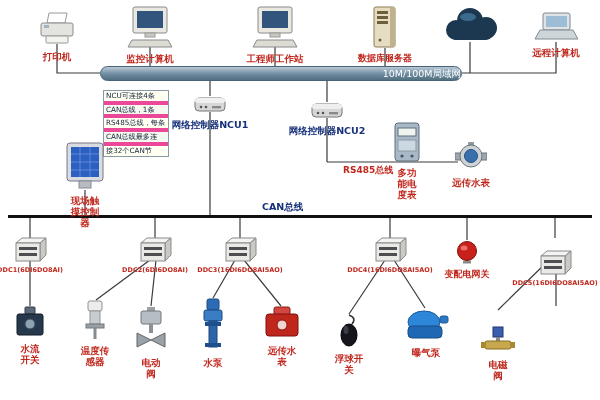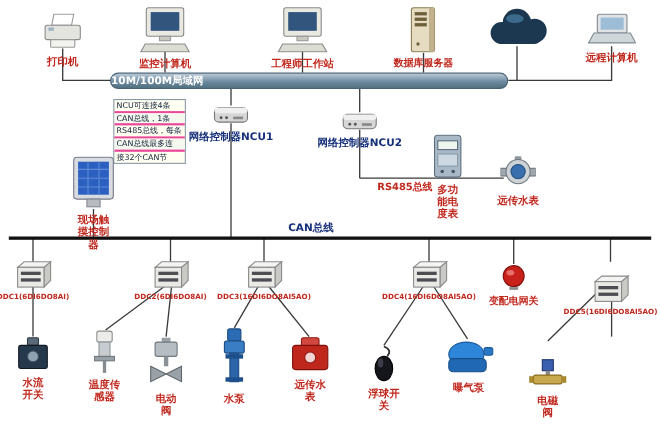--- a/index.html
+++ b/index.html
@@ -7,26 +7,26 @@
   .canvas { position: relative; width: 600px; height: 400px; background: #fff; overflow: hidden; padding-left: 35px; }
   .wires { position: absolute; left: 0; top: 0; z-index: 0; }
   .node { position: absolute; display: flex; flex-direction: column; align-items: center; z-index: 2; }
   .label { text-align: center; line-height: 1.18; margin-top: 1px; }
   .red  { color: #c0281e; font-size: 9.5px; font-weight: bold; }
   .navy { color: #16307a; font-size: 9.5px; font-weight: bold; white-space: nowrap; }
   .nowrap { white-space: nowrap; }
   .tiny { font-size: 6.5px; color: #c0281e; font-weight: bold; white-space: nowrap; }
   .lanbus { position: absolute; left: 100px; top: 66px; width: 362px; height: 15px; border-radius: 8px;
             background: linear-gradient(#b9c9d6, #6e8ba0 55%, #51707f); border: 1px solid #4a6275;
-            color: #fff; font-size: 9.5px; font-weight: bold; text-align: left; line-height: 13px; z-index: 2; }
+            color: #fff; font-size: 9.5px; font-weight: normal; text-align: right; line-height: 13px; z-index: 2; }
   .canbus { position: absolute; left: 8px; top: 215px; width: 584px; height: 3px; background: #111; z-index: 1; }
   .canlabel { position: absolute; left: 262px; top: 201px; z-index: 2; }
   .rslabel { position: absolute; left: 332px; top: 164px; color: #c0281e; font-size: 9px; font-weight: bold; z-index: 2; margin-left: 11px; }
   .notebox { position: absolute; left: 103px; top: 90px; width: 66px; background: #fffff2; border: 1px solid #8899aa; z-index: 2; }
-  .notebox .nline { font-size: 7.2px; color: #12203a; line-height: 1.35; white-space: nowrap; padding: 0 2px; border-bottom: 2px solid #ec4899; }
+  .notebox .nline { font-size: 7.2px; color: #12203a; line-height: 1.35; white-space: nowrap; padding: 0 2px; border-bottom: 4px solid #ec4899; }
   .notebox .nline:nth-child(even) { background: #f4f8ee; }
   .notebox .nline:last-child { border-bottom: none; }
 </style>
 </head>
 <body>
 
 <div class="canvas">
 
   <svg class="wires" width="600" height="400">
     <g stroke="#3a3a3a" stroke-width="1.2" fill="none">

